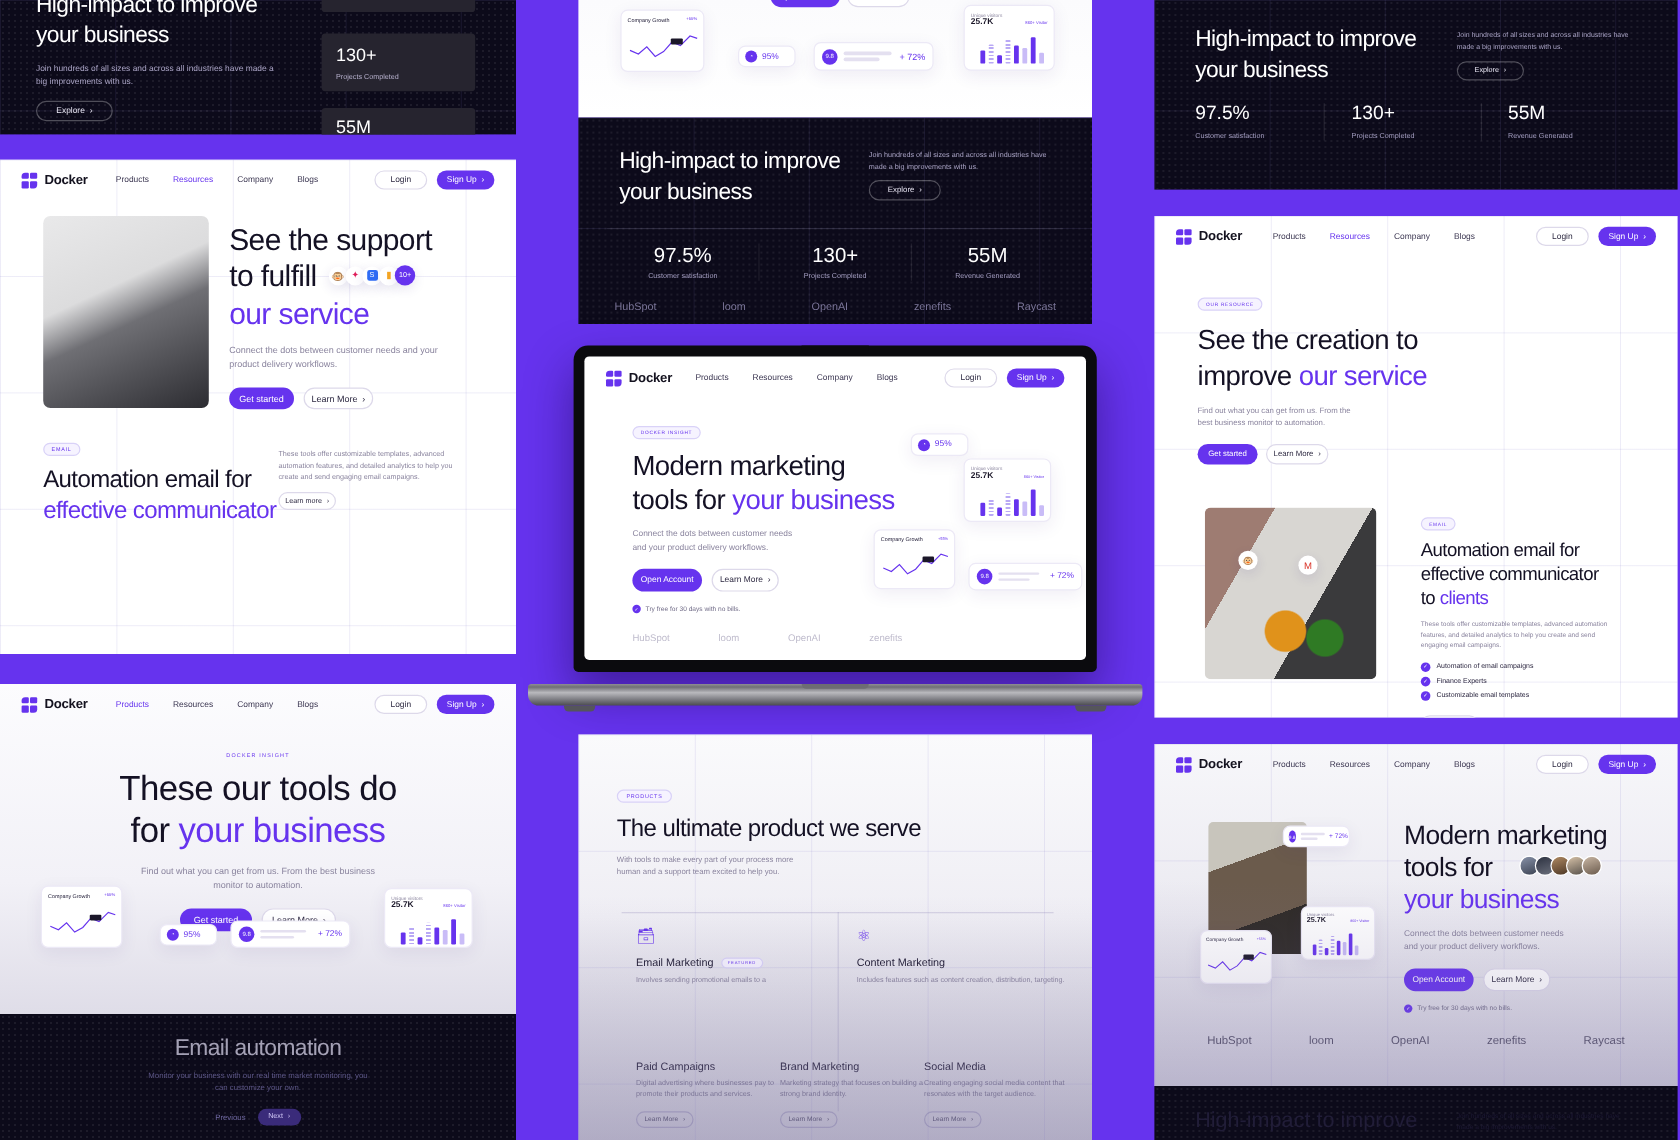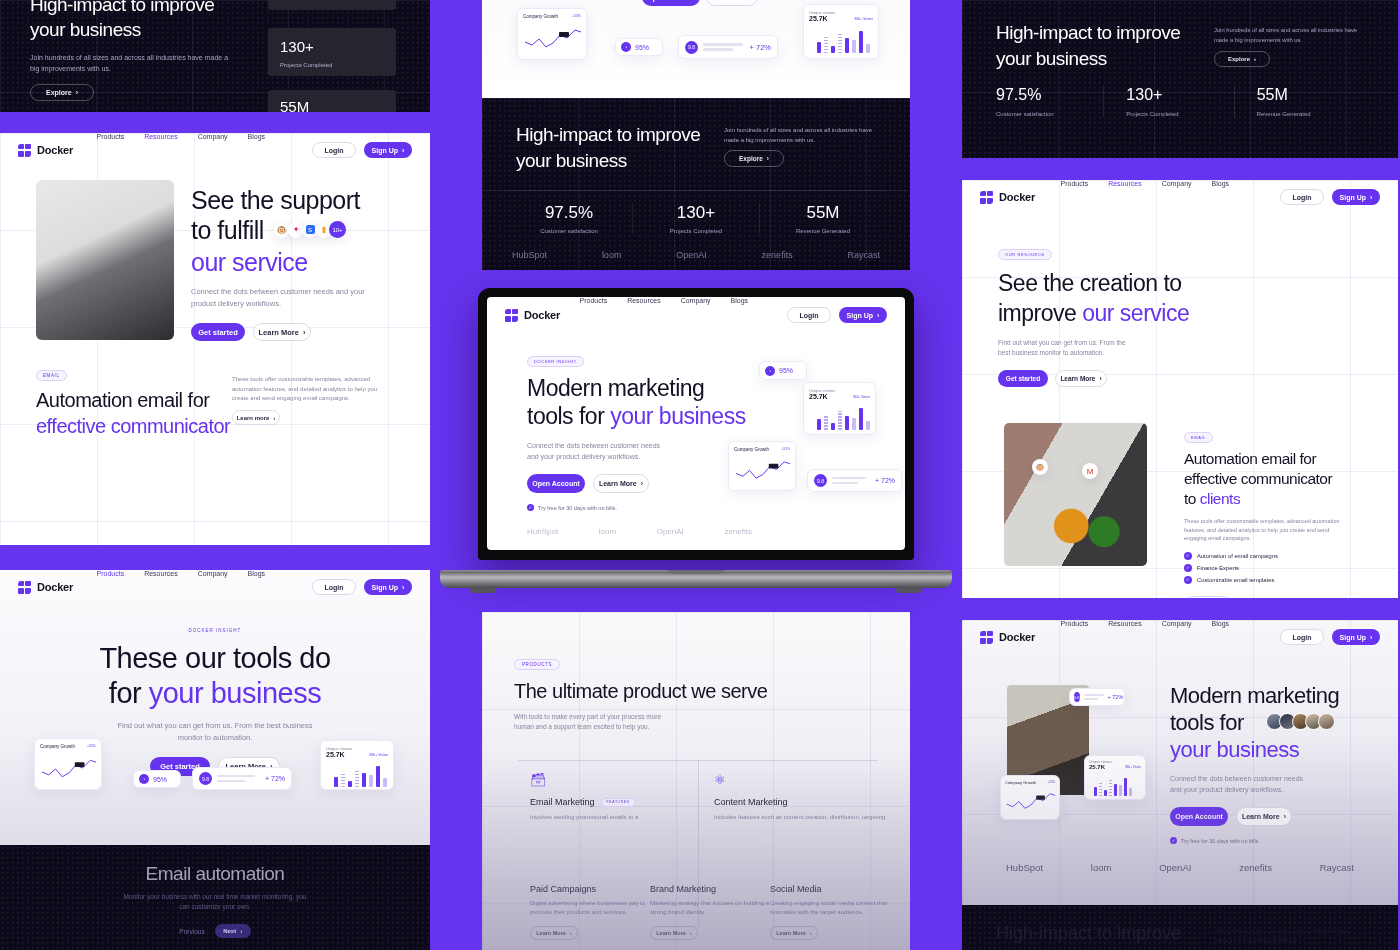--- a/index.html
+++ b/index.html
@@ -25,31 +25,31 @@
       linear-gradient(to right, rgba(150,140,230,.10) 1px, transparent 1px),
       linear-gradient(to bottom, rgba(150,140,230,.10) 1px, transparent 1px);
     background-size:96px 92px;
   }
   .dotted{
     background-image:radial-gradient(rgba(255,255,255,.07) 1px, transparent 1px);
     background-size:5px 5px;
   }
 
   
-  .nav{display:flex;padding:0 18px;height:34px;}
+  .nav{display:flex;align-items:center;padding:0 18px;height:34px;}
   .brand{display:flex;align-items:center;gap:6px;font-weight:bold;letter-spacing:-.2px;color:#14121f;}
   .logo-mark{width:13px;height:13px;display:grid;grid-template-columns:1fr 1fr;grid-template-rows:1fr 1fr;gap:1.5px;}
   .logo-mark i{background:#6633ee;display:block;border-radius:1px;}
   .logo-mark i:nth-child(1){border-radius:3px 1px 1px 1px;}
   .logo-mark i:nth-child(4){border-radius:1px 1px 3px 1px;}
   .navlinks{display:flex;gap:20px;margin-left:auto;margin-right:auto;}
   .navlinks a{color:#3a3550;text-decoration:none;}
   .navlinks a.active{color:#6633ee;}
   .navact{display:flex;align-items:center;gap:8px;margin-left:auto;}
-  .btn{display:inline-flex;align-items:center;justify-content:center;gap:4px;border-radius:999px;white-space:nowrap;font-weight:bold;}
+  .btn{display:inline-flex;align-items:center;justify-content:center;gap:4px;border-radius:999px;white-space:nowrap;}
   .btn-ghost{border:1px solid #ddd9ea;background:#fff;color:#2c2840;}
   .btn-primary{background:#6633ee;color:#fff;}
   .btn-dark-ghost{border:1px solid rgba(255,255,255,.28);color:#e8e6f3;background:transparent;}
 
   .badge-pill{display:inline-block;border:1px solid #d9d2f8;color:#6633ee;border-radius:999px;background:#f6f3ff;letter-spacing:.6px;}
 
   h1,h2,h3{font-weight:normal;letter-spacing:-.5px;color:#141124;}
   .accent{color:#6633ee;}
   .muted{color:#8a849e;}
   .muted-d{color:#a9a3c4;}

